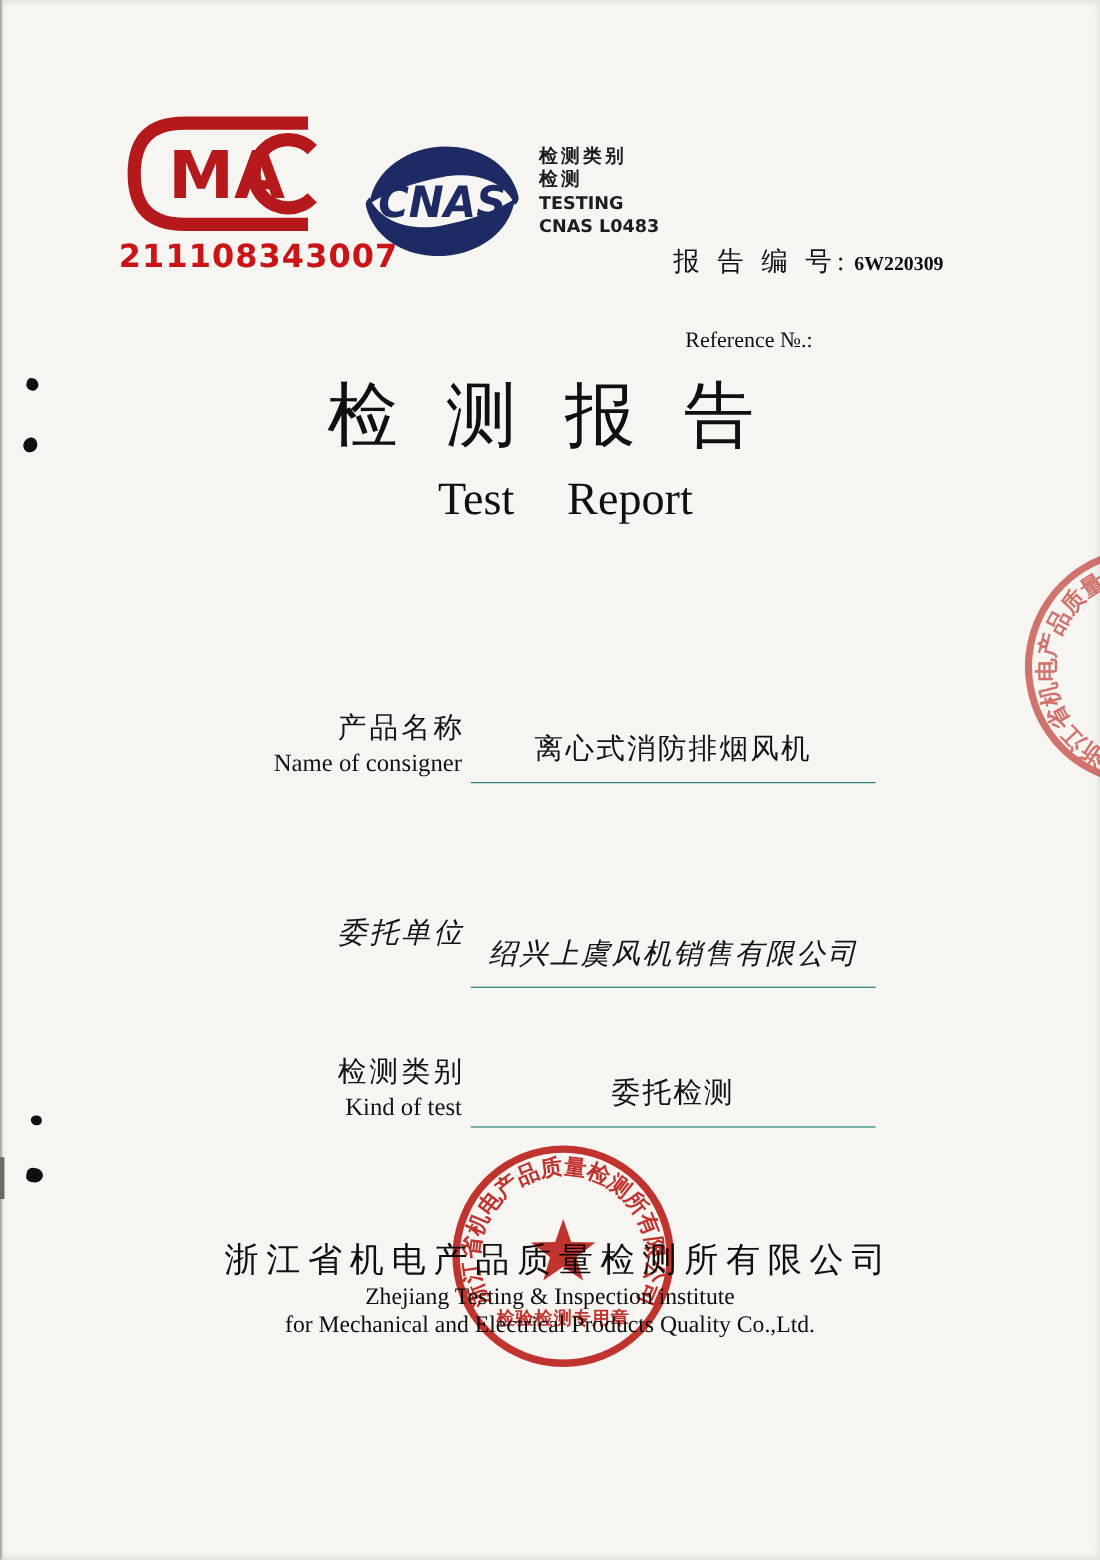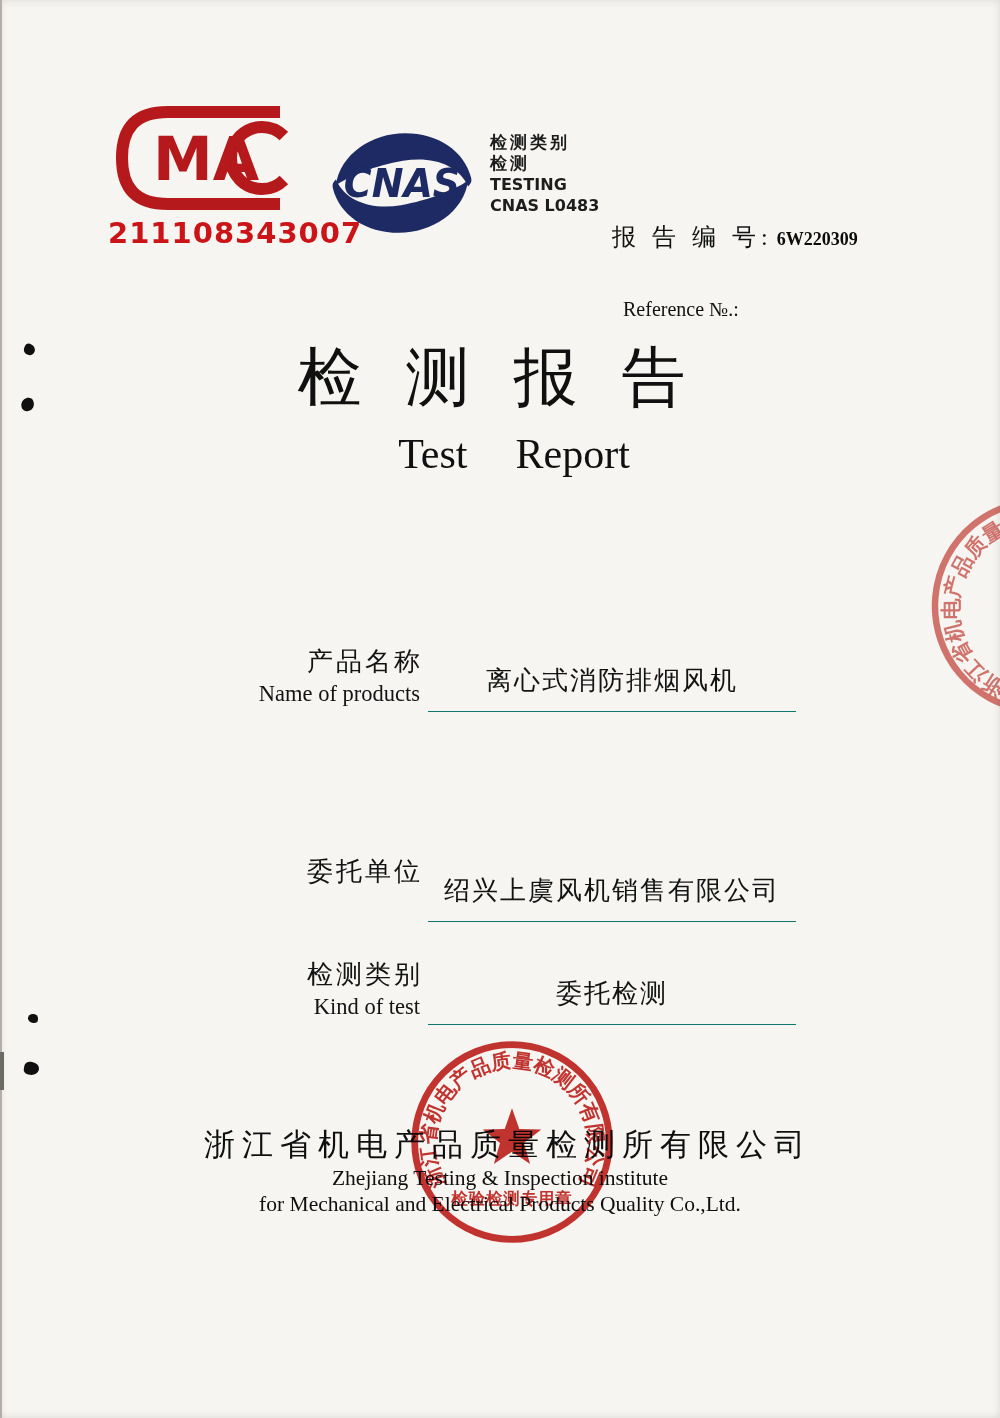--- a/index.html
+++ b/index.html
@@ -62,21 +62,21 @@
   .row .lab-en{font-size:22.5px;line-height:31px;color:#131313;}
   .row .value{
     position:absolute;left:428px;top:0;width:368px;height:66px;
     border-bottom:1px solid #0f766e;
     display:flex;align-items:flex-end;justify-content:center;
     font-size:26px;letter-spacing:2px;color:#131313;
     padding-bottom:13px;box-sizing:border-box;
   }
   .row.r1{top:646px;}
   .row.r2{top:751px;}
-  .row.r3{top:856px;}
+  .row.r3{top:832px;font-style:italic;}
   .row.r4{top:959px;}
   .row.r2 .value{font-size:25px;letter-spacing:1px;}
 
   
   .company-zh{
     position:absolute;left:0;top:1124px;width:100%;text-align:center;
     font-size:31px;letter-spacing:7px;padding-left:16px;box-sizing:border-box;color:#0f0f0f;
   }
   .company-en1,.company-en2{
     position:absolute;left:0;width:100%;text-align:center;font-size:21.5px;color:#0f0f0f;
@@ -128,21 +128,21 @@
 
   <div class="title-zh">检测报告</div>
   <div class="title-en">
     <span>Test</span>
     <span>Report</span>
   </div>
 
   <div class="row r1">
     <div class="labels">
       <div class="lab-zh">产品名称</div>
-      <div class="lab-en">Name of products</div>
+      <div class="lab-en">Name of consigner</div>
     </div>
     <div class="value">离心式消防排烟风机</div>
   </div>
 
 
   <div class="row r3">
     <div class="labels">
       <div class="lab-zh">委托单位</div>
     </div>
     <div class="value">绍兴上虞风机销售有限公司</div>

